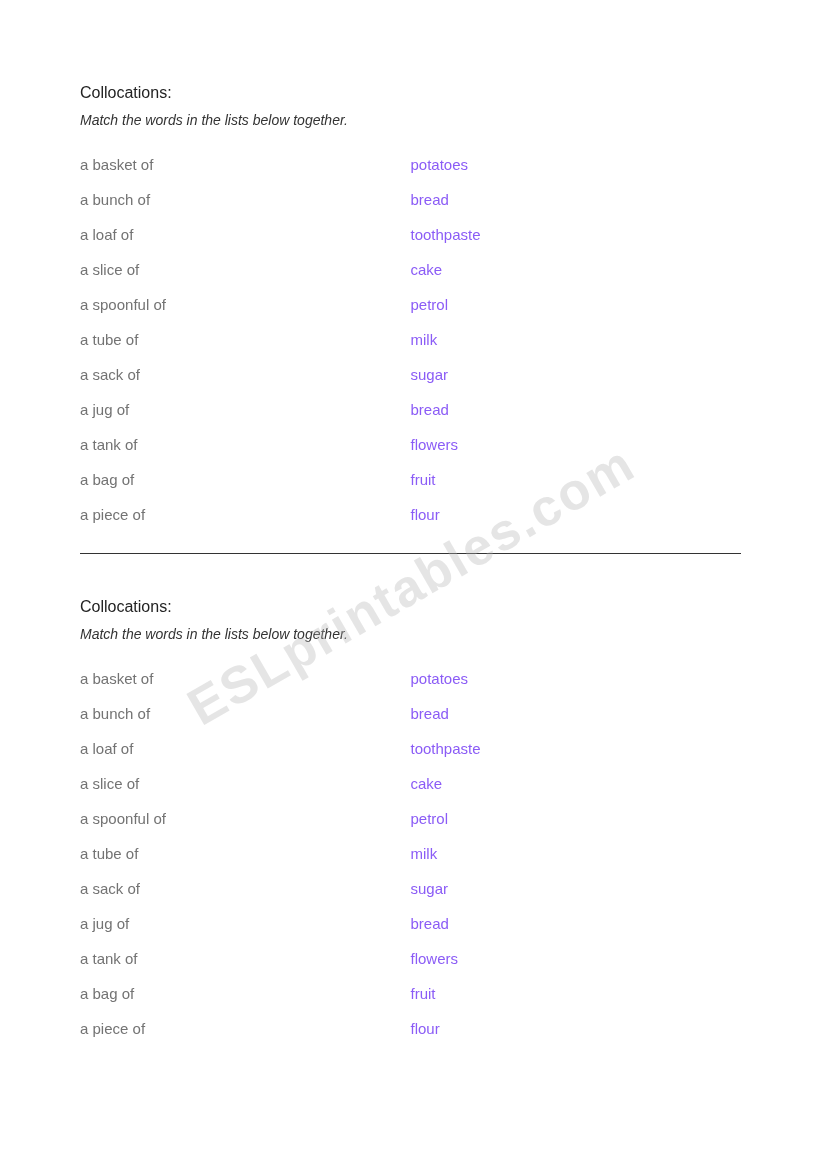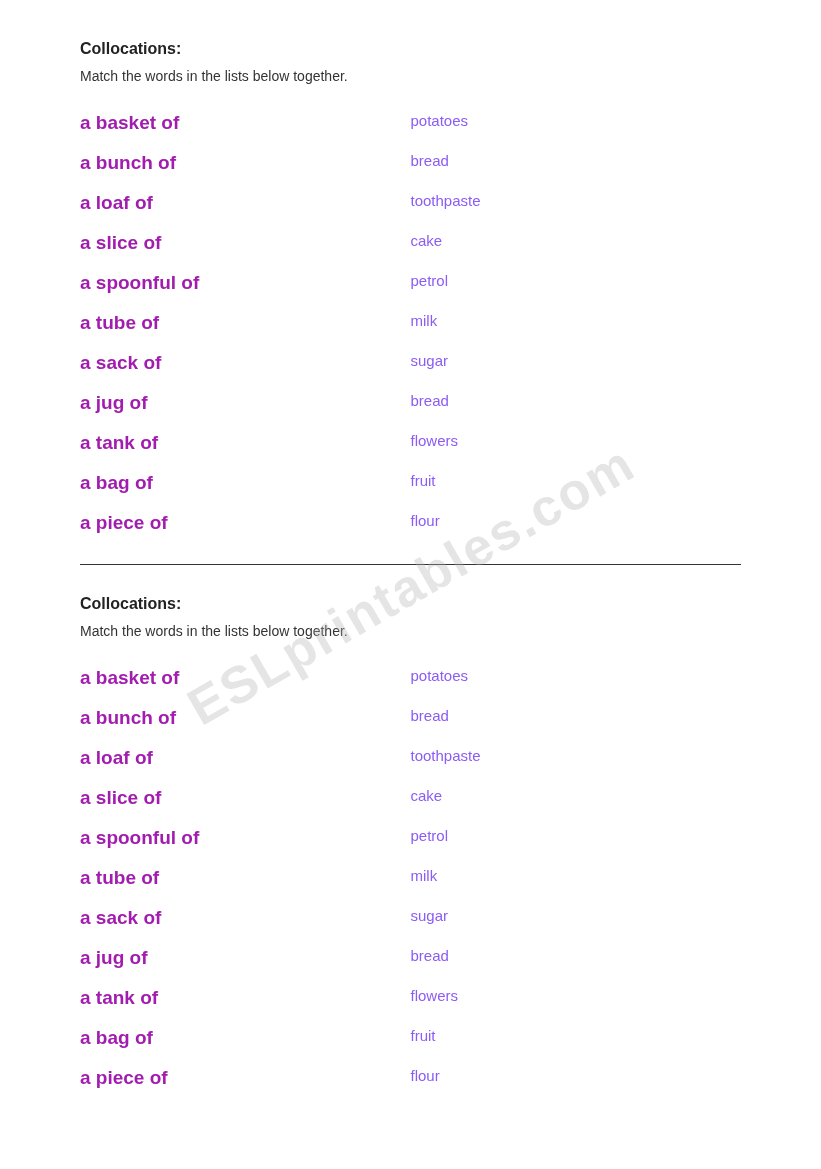--- a/index.html
+++ b/index.html
@@ -23,42 +23,43 @@
       background: #fff;
       padding: 40px 80px;
       position: relative;
     }
 
     .section {
       margin-bottom: 30px;
     }
 
     .section-title {
-      font-weight: bold;
+      font-weight: normal;
       font-size: 16px;
       margin-bottom: 10px;
+      margin-top: 44px;
     }
 
     .instruction {
+      font-style: italic;
       font-size: 14px;
       margin-bottom: 28px;
       color: #333;
     }
 
     .collocations-grid {
       display: grid;
       grid-template-columns: 1fr 1fr;
       row-gap: 18px;
       margin-bottom: 20px;
     }
 
     .col-left {
-      font-size: 19px;
-      color: #a21caf;
-      font-weight: bold;
+      font-size: 15px;
+      color: #737373;
     }
 
     .col-right {
       font-size: 15px;
       color: #8b5cf6;
     }
 
     .divider {
       border: none;
       border-top: 1px solid #333;

